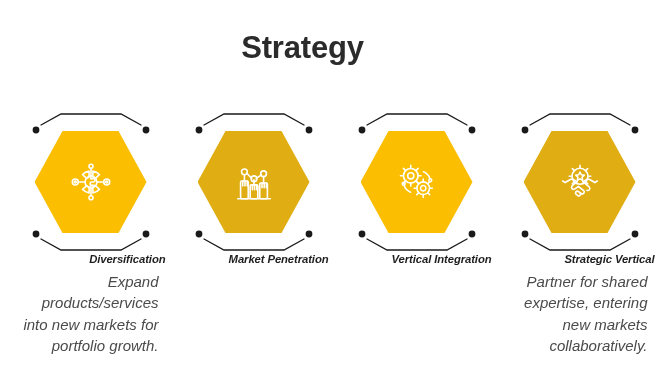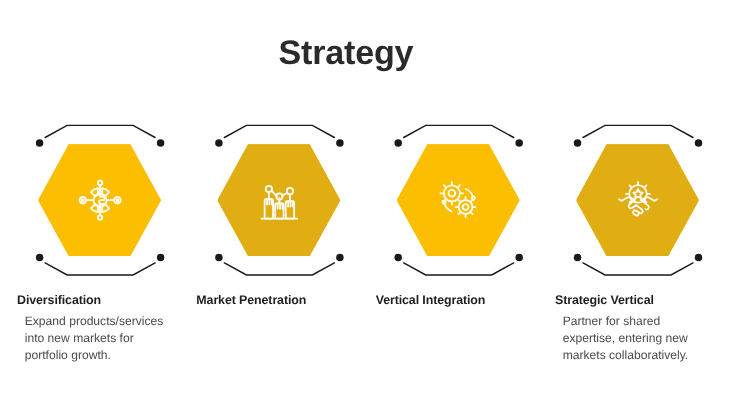--- a/index.html
+++ b/index.html
@@ -19,21 +19,21 @@
   .slide {
     position: absolute;
     inset: 0;
     background: #ffffff;
   }
 
   
   .title {
     position: absolute;
     top: 30px;
-    left: 12px;
+    left: 0;
     width: 605px;
     text-align: center;
     font-size: 31px;
     font-weight: bold;
     color: #2b2b2b;
     letter-spacing: -0.2px;
   }
 
   
   .hex-row {
@@ -92,33 +92,34 @@
   .hex-icon circle,
   .hex-icon line,
   .hex-icon polyline,
   .hex-icon rect,
   .hex-icon polygon {
     vector-effect: non-scaling-stroke;
   }
 
   
   .caption {
-    margin-top: 15px;
-    text-align: left;
-    width: 150px;
+    margin-top: 1px;
+    text-align: right;
+    width: 150px;
+    font-style: italic;
   }
   .cap-title {
     font-size: 11.3px;
     font-weight: bold;
     color: #1f1f1f;
     letter-spacing: -0.1px;
     margin-bottom: 6px;
   }
   .cap-desc {
-    font-size: 11px;
+    font-size: 15px;
     line-height: 1.42;
     color: #4a4a4a;
     padding: 0 7px;
   }
 </style>
 </head>
 <body>
 
 <div class="slide">
 

